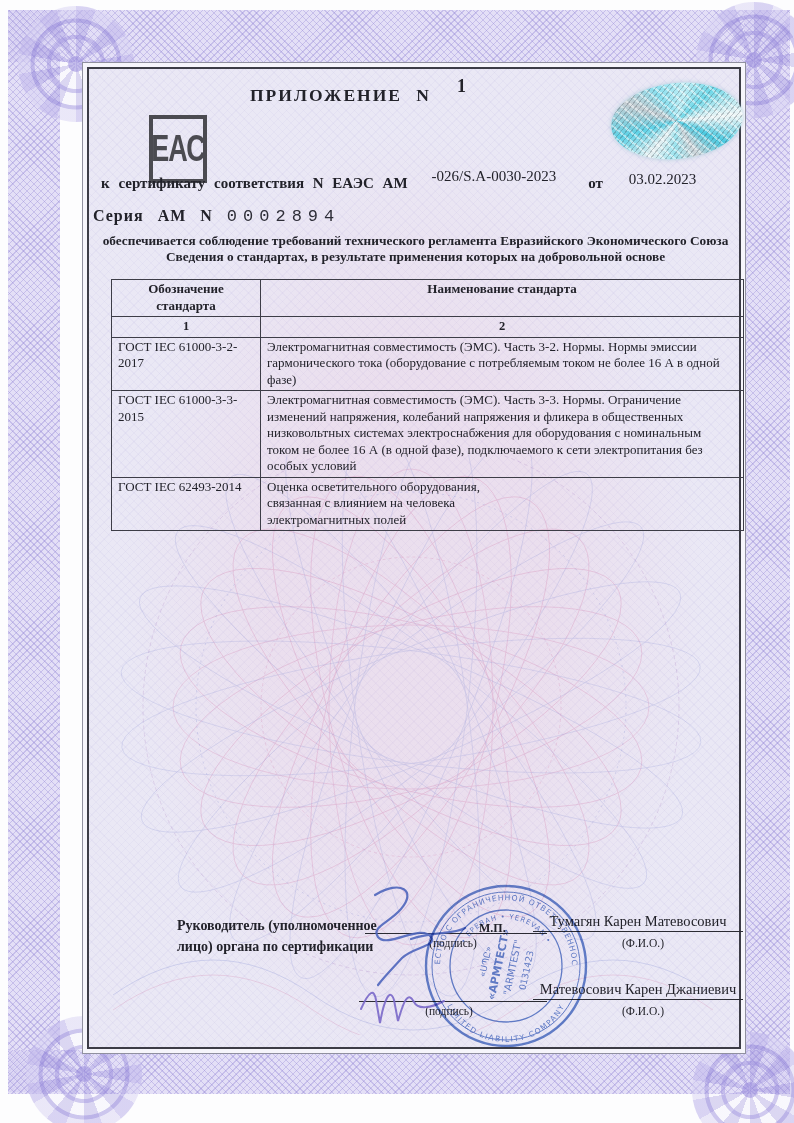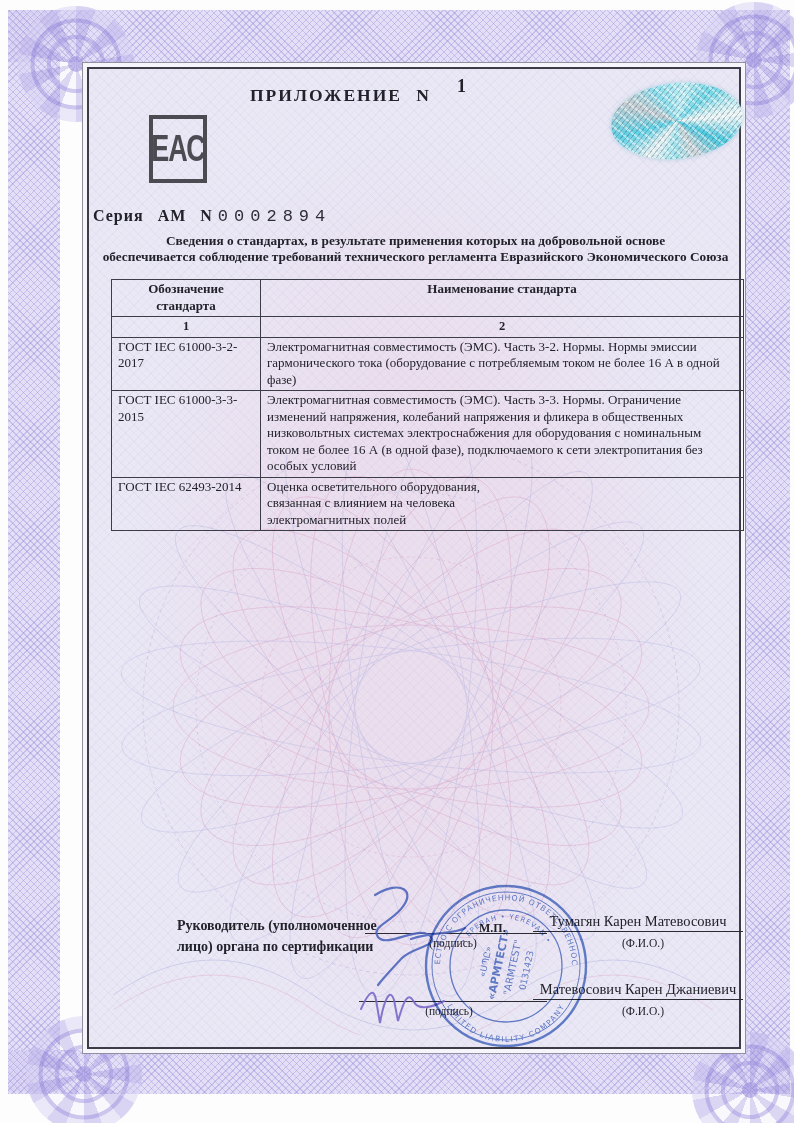--- a/index.html
+++ b/index.html
@@ -60,21 +60,21 @@
 
   .cert-line{position:absolute;left:18px;top:112px;width:640px;font-size:15px;white-space:nowrap;}
   .cert-prefix{font-weight:bold;word-spacing:5px;}
   .cert-number{display:inline-block;margin-left:24px;transform:translateY(-7px);}
   .cert-from{font-weight:bold;display:inline-block;margin-left:32px;}
   .cert-date{display:inline-block;margin-left:26px;transform:translateY(-4px);}
 
   .series-line{position:absolute;left:10px;top:144px;font-size:16px;}
   .series-label{font-weight:bold;letter-spacing:1px;word-spacing:9px;}
   .series-number{font-family:"Liberation Mono","DejaVu Sans Mono",monospace;font-size:17px;
-      letter-spacing:6px;margin-left:5px;color:#2e2e38;}
+      letter-spacing:6px;margin-left:14px;color:#2e2e38;}
 
   .intro{position:absolute;left:10px;top:170px;width:645px;text-align:center;
       font-weight:bold;font-size:13.3px;line-height:16px;}
 
   
   table.standards{position:absolute;left:28px;top:216px;width:633px;border-collapse:collapse;
       font-size:13px;line-height:16.5px;background:transparent;}
   table.standards td{border:1px solid #3d3d47;padding:1px 6px 2px 6px;vertical-align:top;}
   td.hdr{font-weight:bold;text-align:center;height:19px;vertical-align:middle;padding:0 4px;}
   td.num{font-weight:bold;text-align:center;height:13px;font-size:12.5px;padding:0;}
@@ -164,28 +164,31 @@
     <div class="title-row">
       <span class="title">ПРИЛОЖЕНИЕ N</span><span class="title-num">1</span>
     </div>
 
     <div class="eac-box">
       <span class="eac-text">ЕАС</span>
     </div>
 
     <div class="hologram"></div>
 
+    <div class="cert-line">
+      <span class="cert-prefix">к сертификату соответствия N ЕАЭС АМ</span><span class="cert-number">-026/S.A-0030-2023</span><span class="cert-from">от</span><span class="cert-date">03.02.2023</span>
+    </div>
 
     <div class="series-line">
       <span class="series-label">Серия АМ N</span><span class="series-number">0002894</span>
     </div>
 
     <div class="intro">
+      <div>обеспечивается соблюдение требований технического регламента Евразийского Экономического Союза</div>
       <div>Сведения о стандартах, в результате применения которых на добровольной основе</div>
-      <div>обеспечивается соблюдение требований технического регламента Евразийского Экономического Союза</div>
     </div>
 
     <table class="standards">
       <tbody>
         <tr>
           <td class="hdr">Обозначение стандарта</td>
           <td class="hdr">Наименование стандарта</td>
         </tr>
         <tr>
           <td class="num">1</td>

